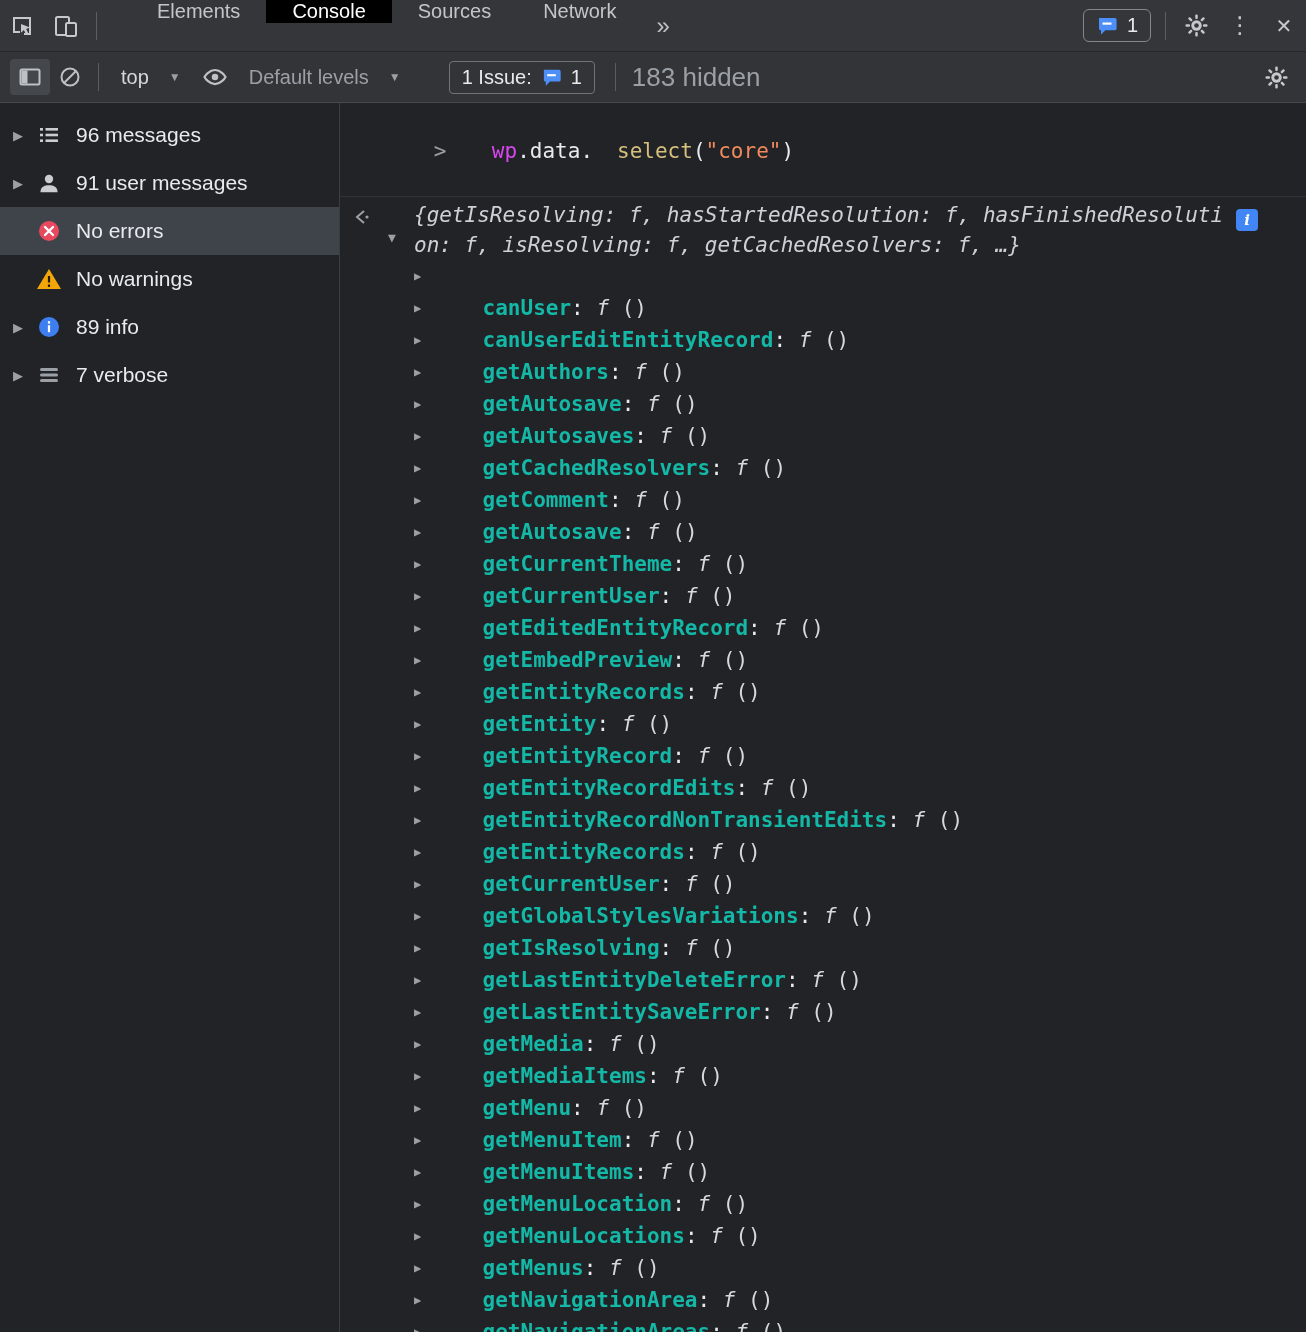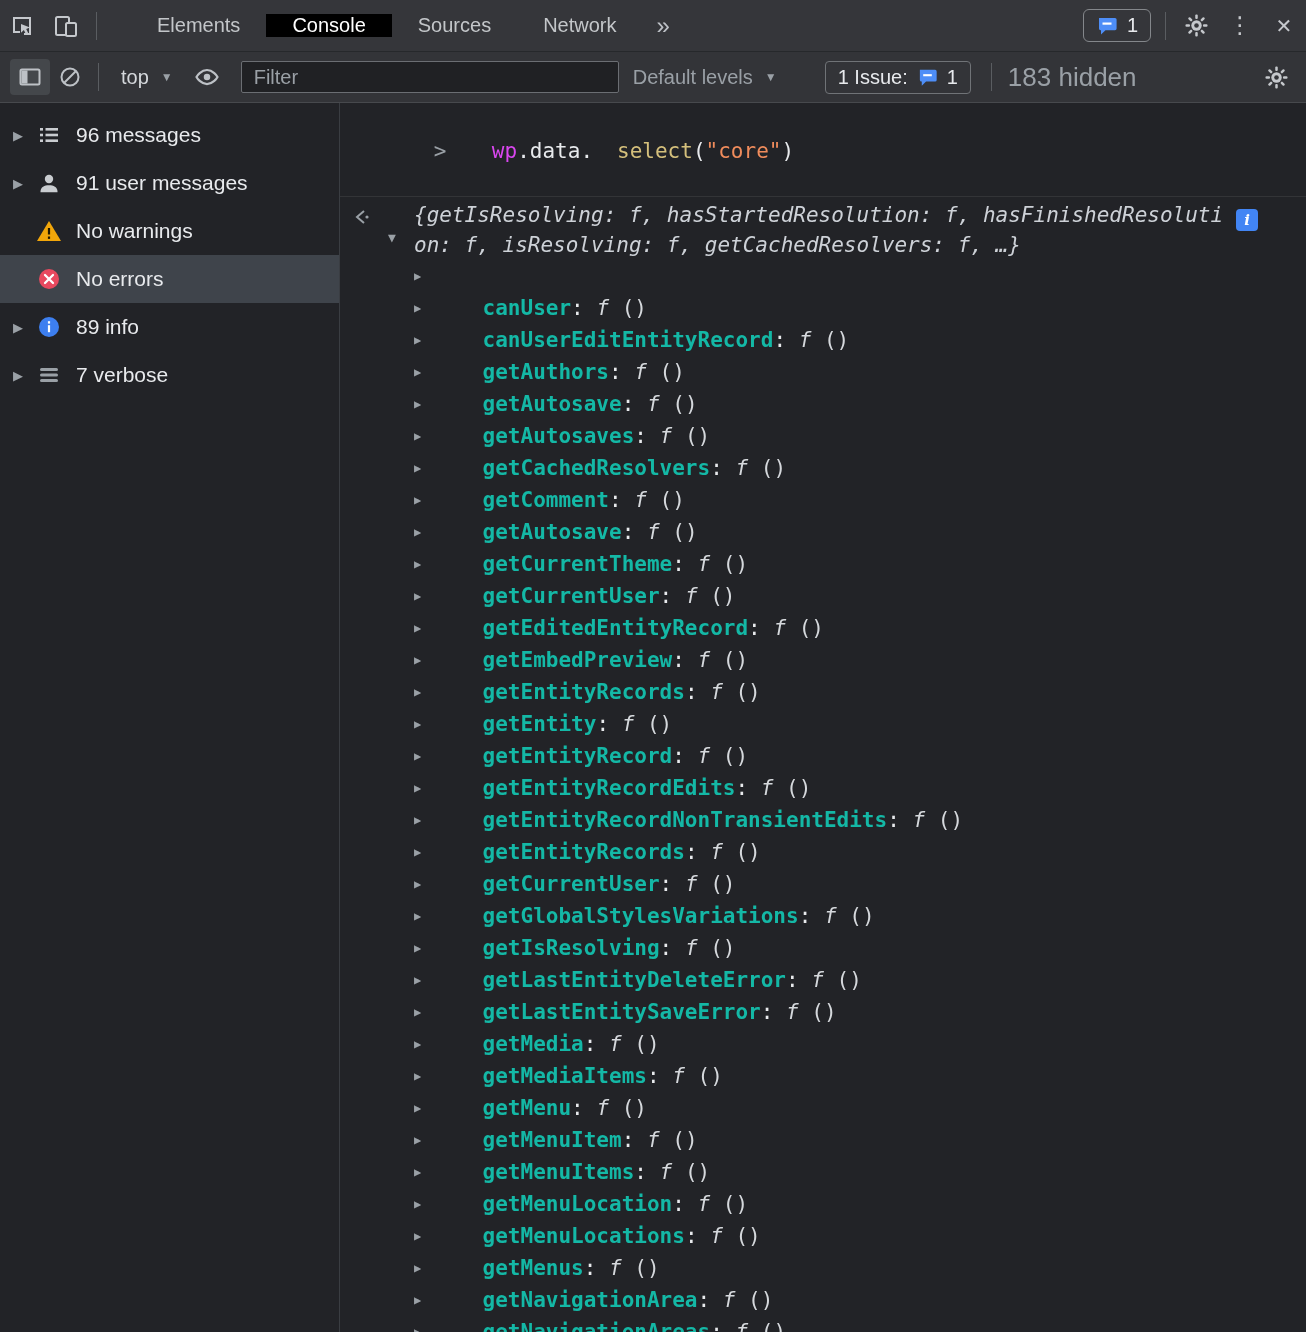--- a/index.html
+++ b/index.html
@@ -2,34 +2,34 @@
 <html><head>
 <meta charset="utf-8">
 <style>
   html,body{margin:0;padding:0;background:#202124;}
   body{width:1306px;height:1332px;overflow:hidden;font-family:"Liberation Sans",sans-serif;
        -webkit-font-smoothing:antialiased;}
   
   .topbar{height:51px;background:#35363a;display:flex;align-items:stretch;border-bottom:1px solid #26282b;}
   .icon-btn{width:44px;display:flex;align-items:center;justify-content:center;color:#c5c8cc;cursor:pointer;}
   .vsep{width:1px;height:28px;background:#5a5d61;align-self:center;margin:0 8px;}
-  .tabs{display:flex;align-items:center;margin-left:26px;}
+  .tabs{display:flex;align-items:flex-start;margin-left:26px;}
   .tab{display:flex;align-items:center;padding:0 26px;font-size:20px;color:#c3c6c9;cursor:pointer;white-space:nowrap;}
   .tab.active{background:#000;color:#ffffff;}
   .tab.more{font-size:24px;padding:0 14px;color:#bdc1c6;}
   .spacer{flex:1;}
   .badge-box{display:flex;align-items:center;gap:9px;border:1px solid #84878b;border-radius:6px;
              padding:4px 12px;align-self:center;margin-right:6px;color:#e8eaed;font-size:20px;cursor:pointer;}
   .glyph{font-family:"DejaVu Sans",sans-serif;font-size:23px;line-height:1;}
   .glyph.small{font-size:20px;}
   
   .toolbar{height:50px;background:#333438;display:flex;align-items:center;padding:0 10px;border-bottom:1px solid #47494d;}
   .tbtn{width:40px;height:36px;display:flex;align-items:center;justify-content:center;color:#bdc1c6;cursor:pointer;border-radius:4px;}
   .tbtn.active-bg{background:#44474b;}
-  .dropdown{display:flex;align-items:center;gap:12px;margin:0 14px;font-size:20px;color:#d5d8dc;cursor:pointer;white-space:nowrap;}
+  .dropdown{display:flex;align-items:center;gap:20px;margin:0 14px;font-size:20px;color:#d5d8dc;cursor:pointer;white-space:nowrap;}
   .dropdown .caret{font-size:12px;color:#9aa0a6;}
   .dropdown.muted{color:#9aa0a6;}
   .filter-input{margin-left:14px;width:352px;height:30px;background:#202124;border:1px solid #6b6e73;border-radius:2px;
                 color:#e8eaed;font-size:20px;padding:0 12px;font-family:"Liberation Sans",sans-serif;outline:none;}
   .filter-input::placeholder{color:#9aa0a6;}
   .issue-box{display:flex;align-items:center;gap:9px;border:1px solid #707377;border-radius:4px;
              padding:4px 12px;margin-left:34px;color:#e8eaed;font-size:20px;cursor:pointer;white-space:nowrap;}
   .hidden-label{color:#9aa0a6;font-size:26px;margin:0 8px;white-space:nowrap;}
   
   .content{display:flex;height:1231px;}
@@ -146,21 +146,20 @@
   <div class="dropdown">
     <span>top</span>
     <span class="caret">▼</span>
   </div>
   <div class="tbtn">
     <svg width="26" height="26" viewBox="0 0 24 24">
       <path d="M12 5.5 C6.5 5.5 2.8 11 2.3 12 c.5 1 4.2 6.5 9.7 6.5 s9.2-5.5 9.7-6.5 c-.5-1-4.2-6.5-9.7-6.5 Z" fill="none" stroke="#bdc1c6" stroke-width="2"></path>
       <circle cx="12" cy="12" r="3" fill="#bdc1c6"></circle>
     </svg>
   </div>
-  <input class="filter-input" type="text" placeholder="Filter" style="">
   <div class="dropdown muted">
     <span>Default levels</span>
     <span class="caret">▼</span>
   </div>
   <div class="issue-box">
     <span>1 Issue:</span>
     <svg width="21" height="21" viewBox="0 0 22 22">
       <path d="M3 3 h16 a1.6 1.6 0 0 1 1.6 1.6 v9 a1.6 1.6 0 0 1 -1.6 1.6 H9.5 L5 19.6 V15.2 H4.6 A1.6 1.6 0 0 1 3 13.6 Z" fill="#4e8ef7"></path>
       <rect x="6.5" y="7.5" width="9" height="2.2" fill="#fff"></rect>
     </svg>
@@ -211,40 +210,40 @@
       <div class="side-item">
     <span class="expander">▶</span>
     <span class="side-icon">
           <svg width="24" height="24" viewBox="0 0 24 24">
             <circle cx="12" cy="8" r="4.2" fill="#c9ccd0"></circle>
             <path d="M3.5 20.5 c0-4.4 4-6.3 8.5-6.3 s8.5 1.9 8.5 6.3 v.8 H3.5 Z" fill="#c9ccd0"></path>
           </svg>
         </span>
     <span class="side-label">91 user messages</span>
   </div>
+      <div class="side-item selected">
+    <span class="expander" style="visibility: hidden;">▶</span>
+    <span class="side-icon">
+          <svg width="24" height="24" viewBox="0 0 24 24">
+            <circle cx="12" cy="12" r="10" fill="#e8495f"></circle>
+            <path d="M8 8 L16 16 M16 8 L8 16" stroke="#fff" stroke-width="2.3" stroke-linecap="round"></path>
+          </svg>
+        </span>
+    <span class="side-label">No errors</span>
+  </div>
       <div class="side-item">
     <span class="expander" style="visibility: hidden;">▶</span>
     <span class="side-icon">
           <svg width="26" height="24" viewBox="0 0 26 24">
             <path d="M13 2 L25 22 H1 Z" fill="#f2a60a"></path>
             <rect x="11.9" y="9" width="2.2" height="6.5" fill="#241a00"></rect>
             <rect x="11.9" y="17.5" width="2.2" height="2.4" fill="#241a00"></rect>
           </svg>
         </span>
     <span class="side-label">No warnings</span>
-  </div>
-      <div class="side-item selected">
-    <span class="expander" style="visibility: hidden;">▶</span>
-    <span class="side-icon">
-          <svg width="24" height="24" viewBox="0 0 24 24">
-            <circle cx="12" cy="12" r="10" fill="#e8495f"></circle>
-            <path d="M8 8 L16 16 M16 8 L8 16" stroke="#fff" stroke-width="2.3" stroke-linecap="round"></path>
-          </svg>
-        </span>
-    <span class="side-label">No errors</span>
   </div>
       <div class="side-item">
     <span class="expander">▶</span>
     <span class="side-icon">
           <svg width="24" height="24" viewBox="0 0 24 24">
             <circle cx="12" cy="12" r="10" fill="#3d7ff0"></circle>
             <rect x="10.9" y="10.2" width="2.2" height="7" fill="#fff"></rect>
             <rect x="10.9" y="6.2" width="2.2" height="2.4" fill="#fff"></rect>
           </svg>
         </span>

